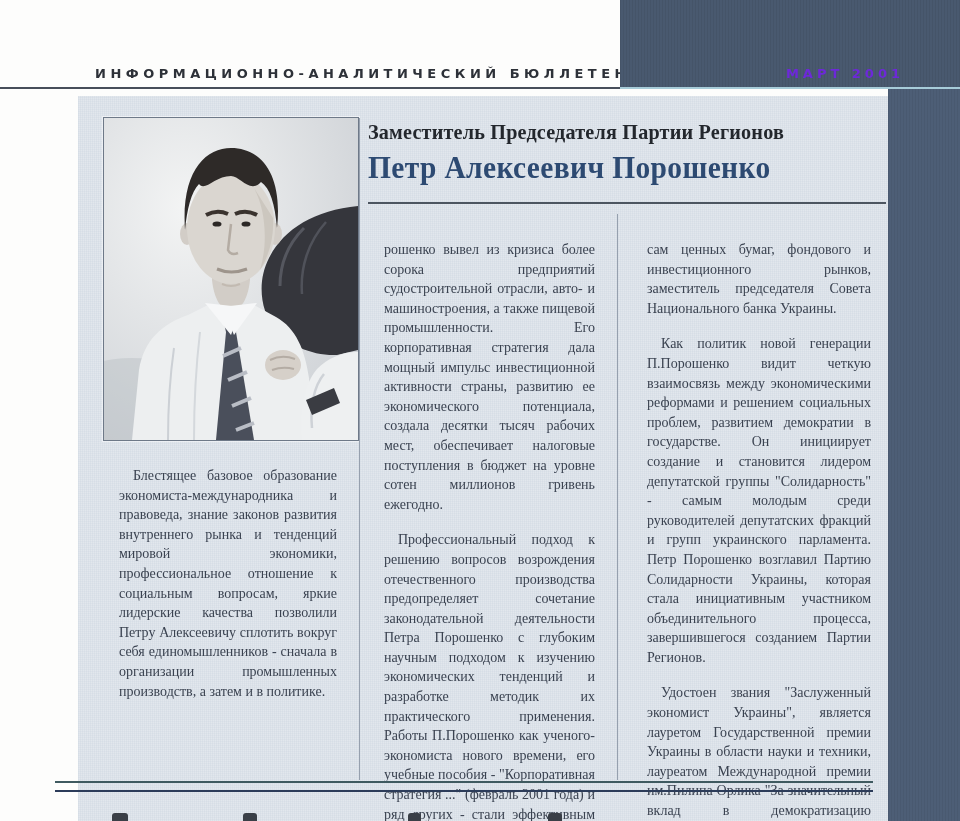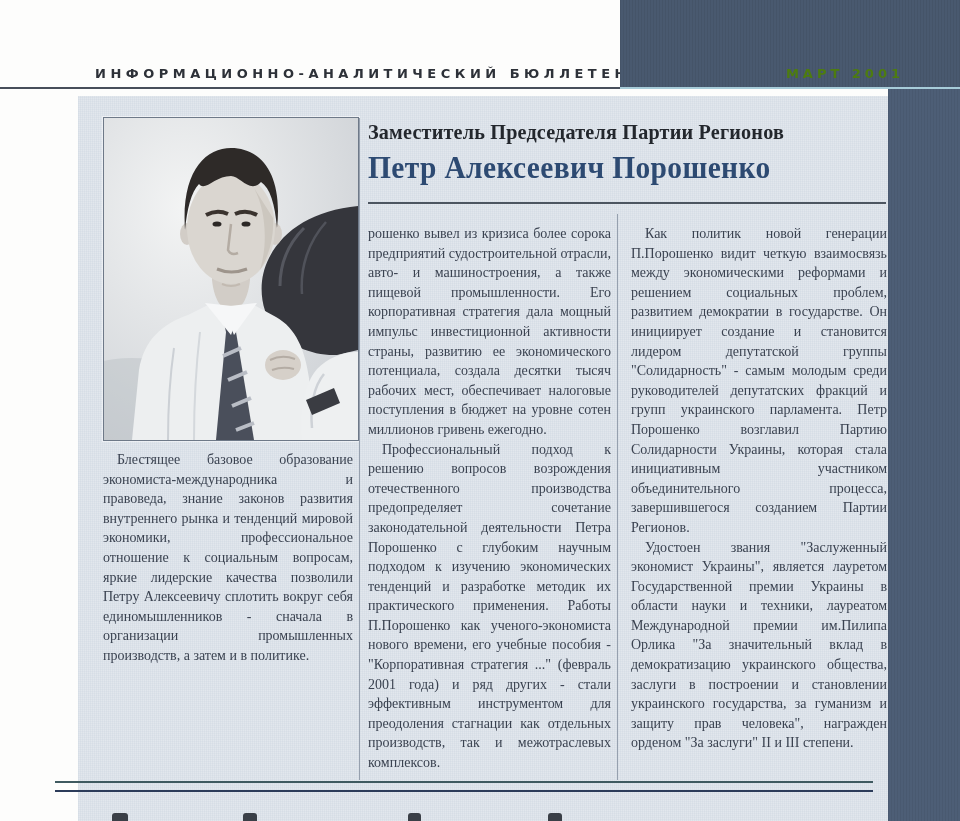--- a/index.html
+++ b/index.html
@@ -4,42 +4,42 @@
 <style>
   html,body{margin:0;padding:0;background:#ffffff;}
   .canvas{position:relative;width:960px;height:821px;overflow:hidden;background:#fdfdfc;
           font-family:"DejaVu Sans","Liberation Sans",sans-serif;}
   
   .masthead-title{position:absolute;left:95px;top:66px;font-size:13px;font-weight:bold;
           letter-spacing:4.5px;color:#2d3138;white-space:nowrap;}
   .navy-top{position:absolute;left:620px;top:0;width:340px;height:87px;background:#49596f;
           background-image:repeating-linear-gradient(90deg,rgba(0,0,0,.06) 0 1px,transparent 1px 3px);}
   .issue{position:absolute;top:66px;right:56px;font-size:13px;font-weight:bold;letter-spacing:4px;
-          color:#4d7c0f;white-space:nowrap;}
+          color:#6d28d9;white-space:nowrap;}
   .rule-dark{position:absolute;left:0;top:87px;width:622px;height:2px;background:#474e5a;}
   .rule-cyan{position:absolute;left:620px;top:87px;width:340px;height:2px;background:#a7ccd9;}
   .navy-side{position:absolute;left:888px;top:89px;width:72px;height:732px;background:#4d5e76;
           background-image:repeating-linear-gradient(90deg,rgba(0,0,0,.05) 0 1px,transparent 1px 3px);}
   
   .page-scan{position:absolute;left:78px;top:96px;width:810px;height:770px;background:#e2e7ed;
           background-image:repeating-linear-gradient(90deg,rgba(135,155,180,.08) 0 1px,transparent 1px 2px),
                            repeating-linear-gradient(0deg,rgba(135,155,180,.06) 0 1px,transparent 1px 2px);font-family:Liberation Serif, serif;}
   .photo-frame{position:absolute;left:25px;top:21px;width:254px;height:322px;border:1px solid #6e7988;
           background:#dfe1e3;box-shadow:0 0 0 1px rgba(255,255,255,.5);}
   .photo-frame svg{display:block;width:100%;height:100%;}
   .kicker{position:absolute;left:290px;top:24px;width:600px;font-size:21px;font-weight:bold;
           color:#23272d;letter-spacing:.2px;transform:scaleX(.96);transform-origin:left;}
   .headline{position:absolute;left:290px;top:54px;width:600px;font-size:31px;font-weight:bold;
           color:#2d4a72;letter-spacing:.4px;transform:scaleX(.95);transform-origin:left;}
   .headline-underline{position:absolute;left:290px;top:106px;width:518px;height:2px;background:#4c5560;}
   .divider{position:absolute;width:1px;background:#96a0ae;}
   .divider-1{left:281px;top:22px;height:662px;}
   .divider-2{left:539px;top:118px;height:566px;}
   .col{position:absolute;font-size:14px;line-height:19.6px;color:#3a4250;text-align:justify;}
-  .col p{margin:0;text-indent:14px;}
+  .col p{margin:16px;text-indent:14px;}
   .col p.cont{text-indent:0;}
   .col-left{left:25px;top:354px;width:250px;}
   .col-middle{left:290px;top:128px;width:243px;}
   .col-right{left:553px;top:128px;width:256px;}
   
   .bottom-rule{position:absolute;left:55px;top:781px;width:818px;height:7px;
           border-top:2px solid #3f5a60;border-bottom:2px solid #2c3c5a;}
   
   .cutoff{position:absolute;top:813px;height:8px;overflow:hidden;}
   .cutoff span{display:block;width:100%;height:16px;background:#3a3f47;border-radius:3px 3px 0 0;}
@@ -122,20 +122,21 @@
     <div class="divider divider-2"></div>
 
     <div class="col col-left">
         <p>Блестящее базовое образование экономиста-международника и правоведа, знание законов развития внутреннего рынка и тенденций мировой экономики, профессиональное отношение к социальным вопросам, яркие лидерские качества позволили Петру Алексеевичу сплотить вокруг себя единомышленников - сначала в организации промышленных производств, а затем и в политике.</p>
       </div>
     <div class="col col-middle">
         <p class="cont">рошенко вывел из кризиса более сорока предприятий судостроительной отрасли, авто- и машиностроения, а также пищевой промышленности. Его корпоративная стратегия дала мощный импульс инвестиционной активности страны, развитию ее экономического потенциала, создала десятки тысяч рабочих мест, обеспечивает налоговые поступления в бюджет на уровне сотен миллионов гривень ежегодно.</p>
         <p>Профессиональный подход к решению вопросов возрождения отечественного производства предопределяет сочетание законодательной деятельности Петра Порошенко с глубоким научным подходом к изучению экономических тенденций и разработке методик их практического применения. Работы П.Порошенко как ученого-экономиста нового времени, его учебные пособия - "Корпоративная стратегия ..." (февраль 2001 года) и ряд других - стали эффективным инструментом для преодоления стагнации как отдельных производств, так и межотраслевых комплексов.</p>
       </div>
     <div class="col col-right">
+        <p class="cont">сам ценных бумаг, фондового и инвестиционного рынков, заместитель председателя Совета Национального банка Украины.</p>
         <p>Как политик новой генерации П.Порошенко видит четкую взаимосвязь между экономическими реформами и решением социальных проблем, развитием демократии в государстве. Он инициирует создание и становится лидером депутатской группы "Солидарность" - самым молодым среди руководителей депутатских фракций и групп украинского парламента. Петр Порошенко возглавил Партию Солидарности Украины, которая стала инициативным участником объединительного процесса, завершившегося созданием Партии Регионов.</p>
         <p>Удостоен звания "Заслуженный экономист Украины", является лауретом Государственной премии Украины в области науки и техники, лауреатом Международной премии им.Пилипа Орлика "За значительный вклад в демократизацию украинского общества, заслуги в построении и становлении украинского государства, за гуманизм и защиту прав человека", награжден орденом "За заслуги" II и III степени.</p>
       </div>
   </div>
 
   <div class="bottom-rule"></div>
 
   <div class="cutoff" style="left:112px;width:16px;">
       <span></span>
     </div>

